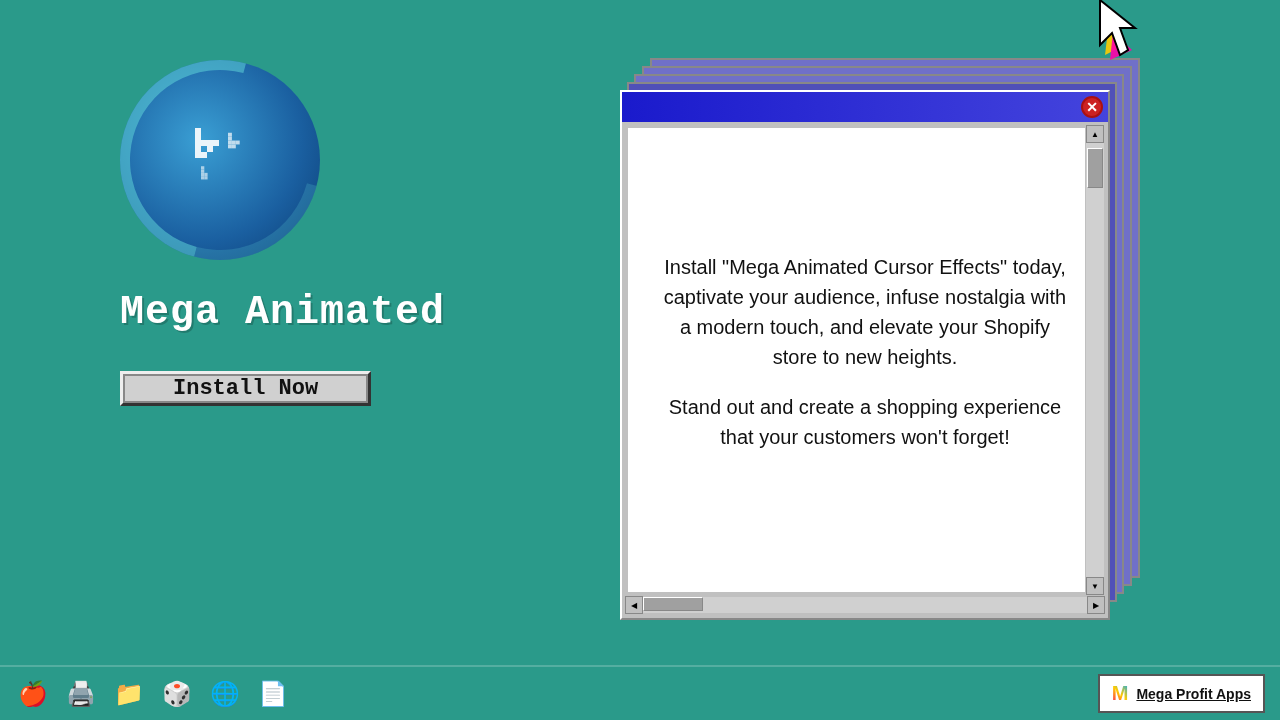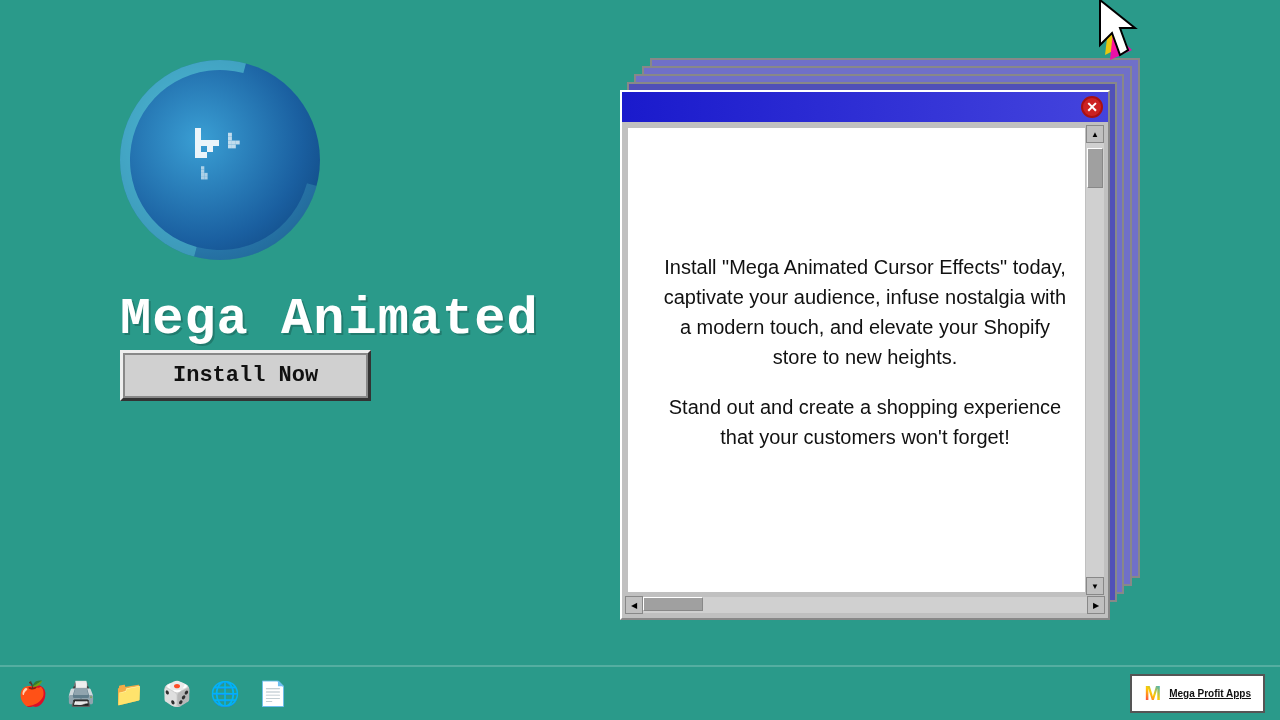--- a/index.html
+++ b/index.html
@@ -60,32 +60,33 @@
     }
 
     .logo-cursor-icon svg {
       width: 90px;
       height: 90px;
     }
 
     
     .app-title {
       font-family: 'Courier New', Courier, monospace;
-      font-size: 52px;
+      font-size: 40px;
       font-weight: bold;
       color: white;
       line-height: 1.15;
+      margin-bottom: 35px;
       text-shadow: 2px 2px 0px rgba(0,0,0,0.2);
       letter-spacing: 1px;
     }
 
     
     .install-btn {
       display: inline-block;
-      padding: 10px 50px;
+      padding: 2px 50px;
       background-color: #d0d0d0;
       border: 3px solid #555;
       border-right-color: #333;
       border-bottom-color: #333;
       border-left-color: #eee;
       border-top-color: #eee;
       font-size: 22px;
       font-weight: bold;
       color: #111;
       cursor: pointer;
@@ -330,21 +331,21 @@
       display: flex;
       align-items: center;
       background: white;
       border: 2px solid #555;
       padding: 6px 12px;
       gap: 8px;
       cursor: pointer;
     }
 
     .brand-text {
-      font-size: 10px;
+      font-size: 14px;
       font-weight: bold;
       color: #111;
       text-decoration: underline;
     }
 
     
     .m-logo {
       font-size: 20px;
       font-weight: bold;
       background: linear-gradient(45deg, #ff0066, #ffcc00, #00aaff);

